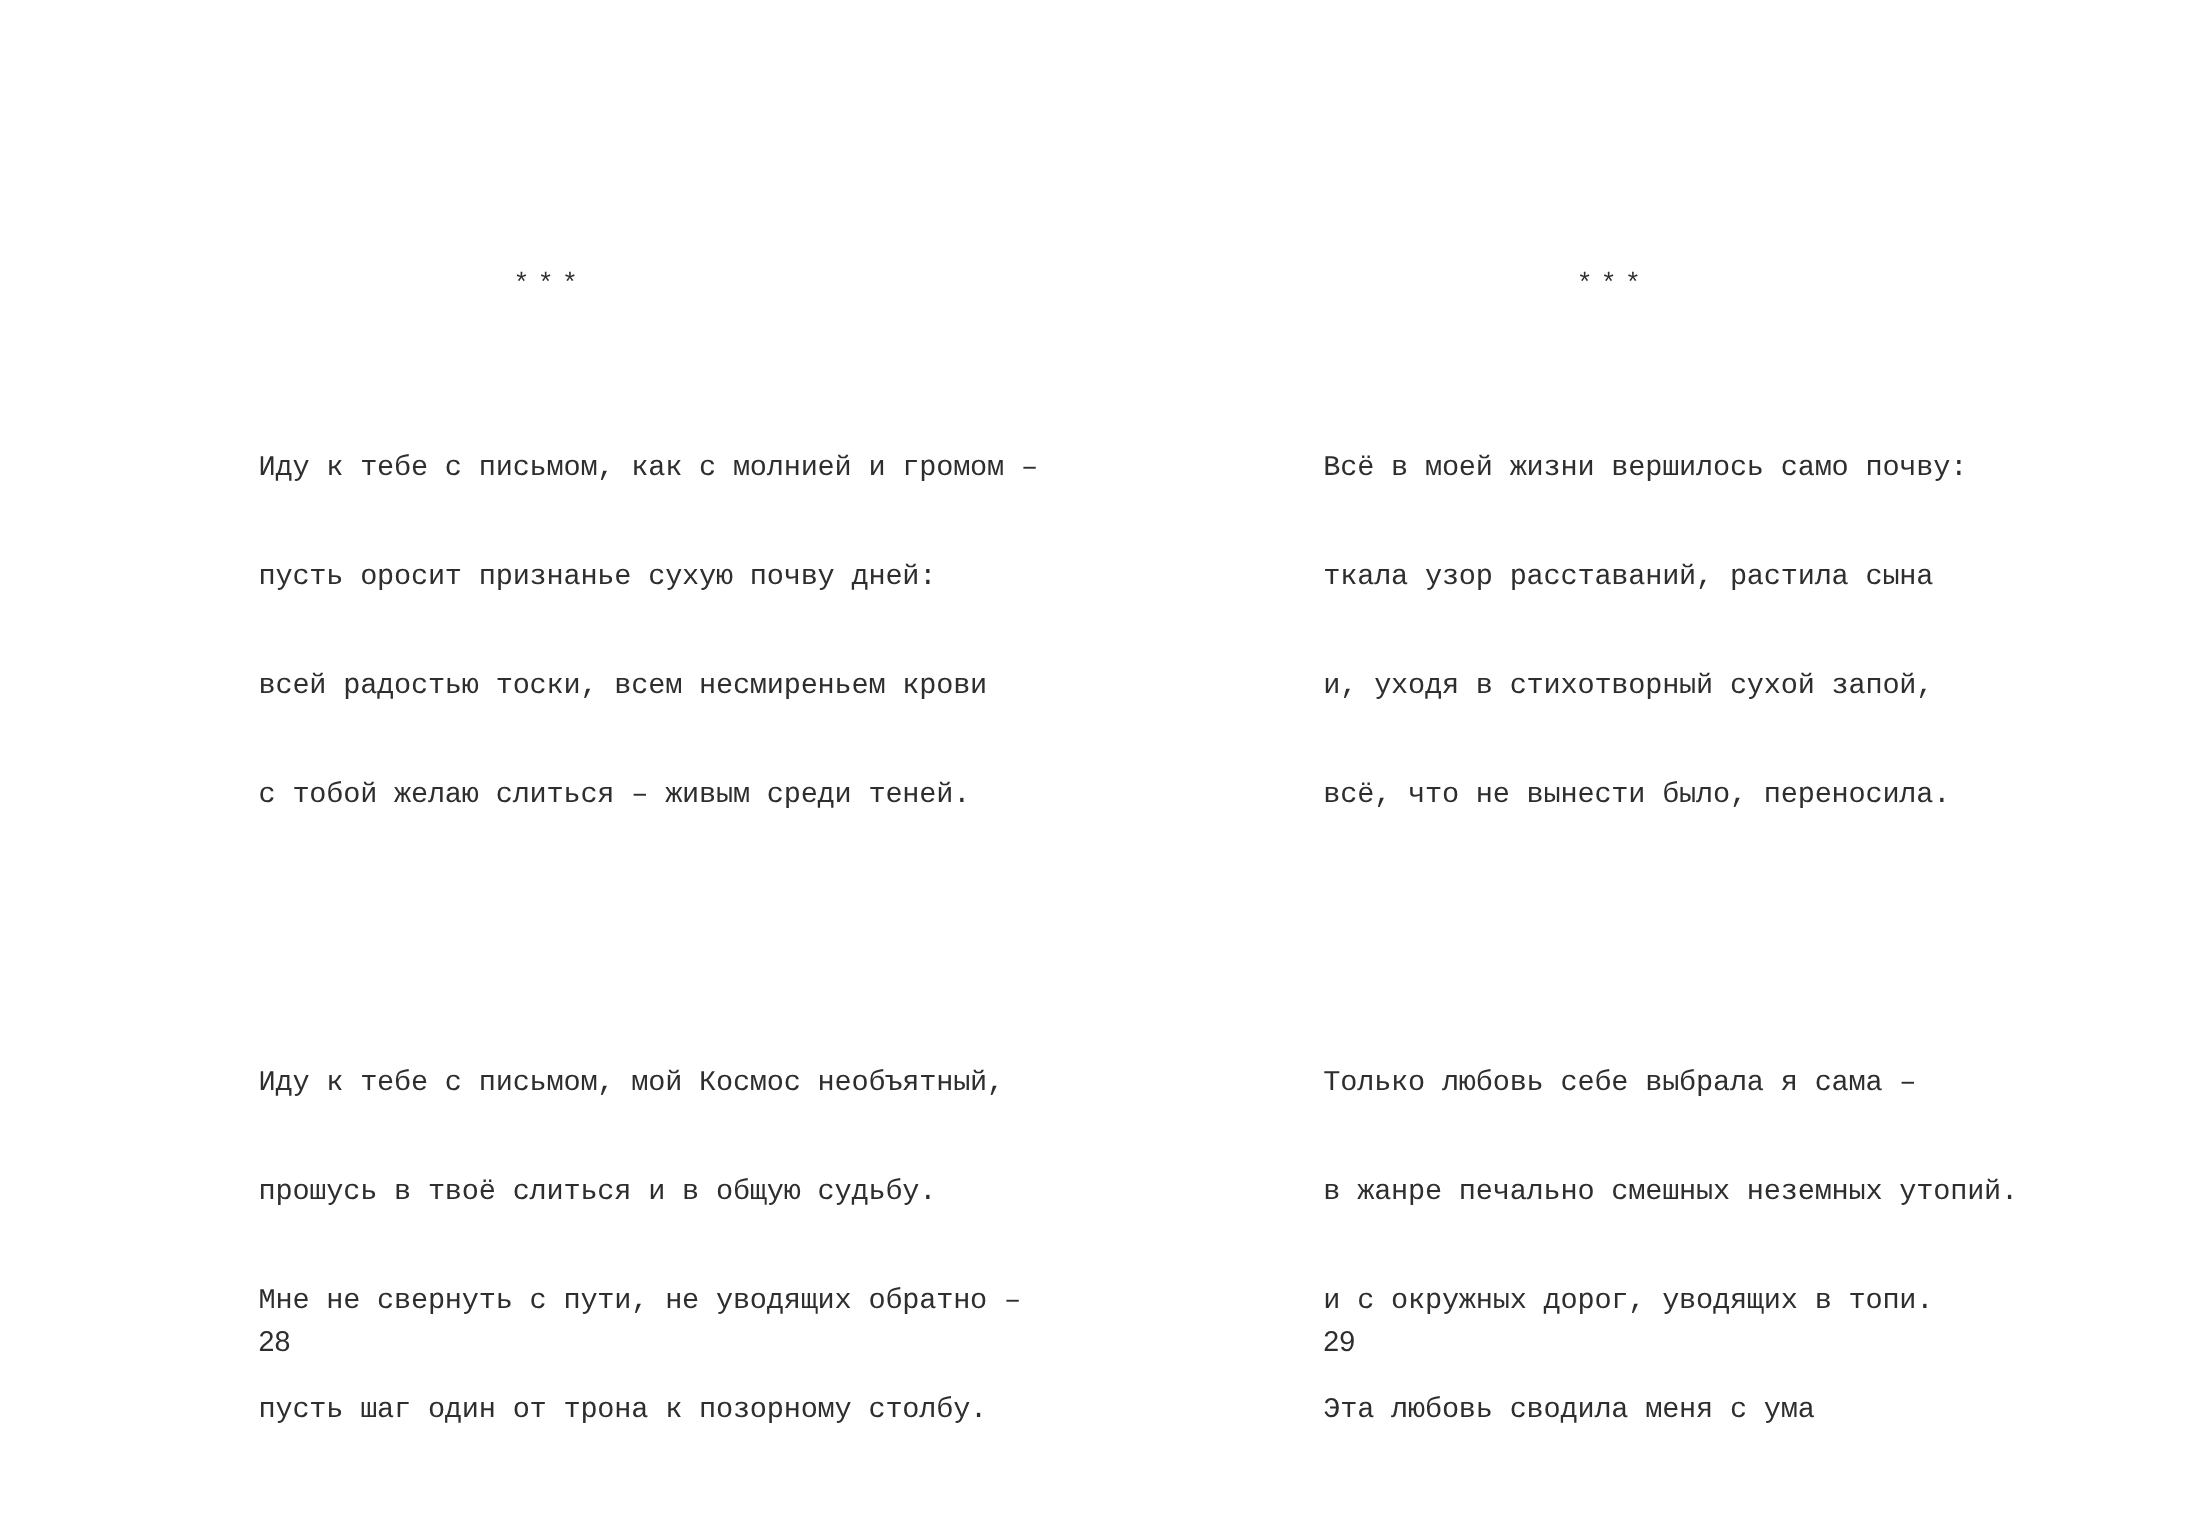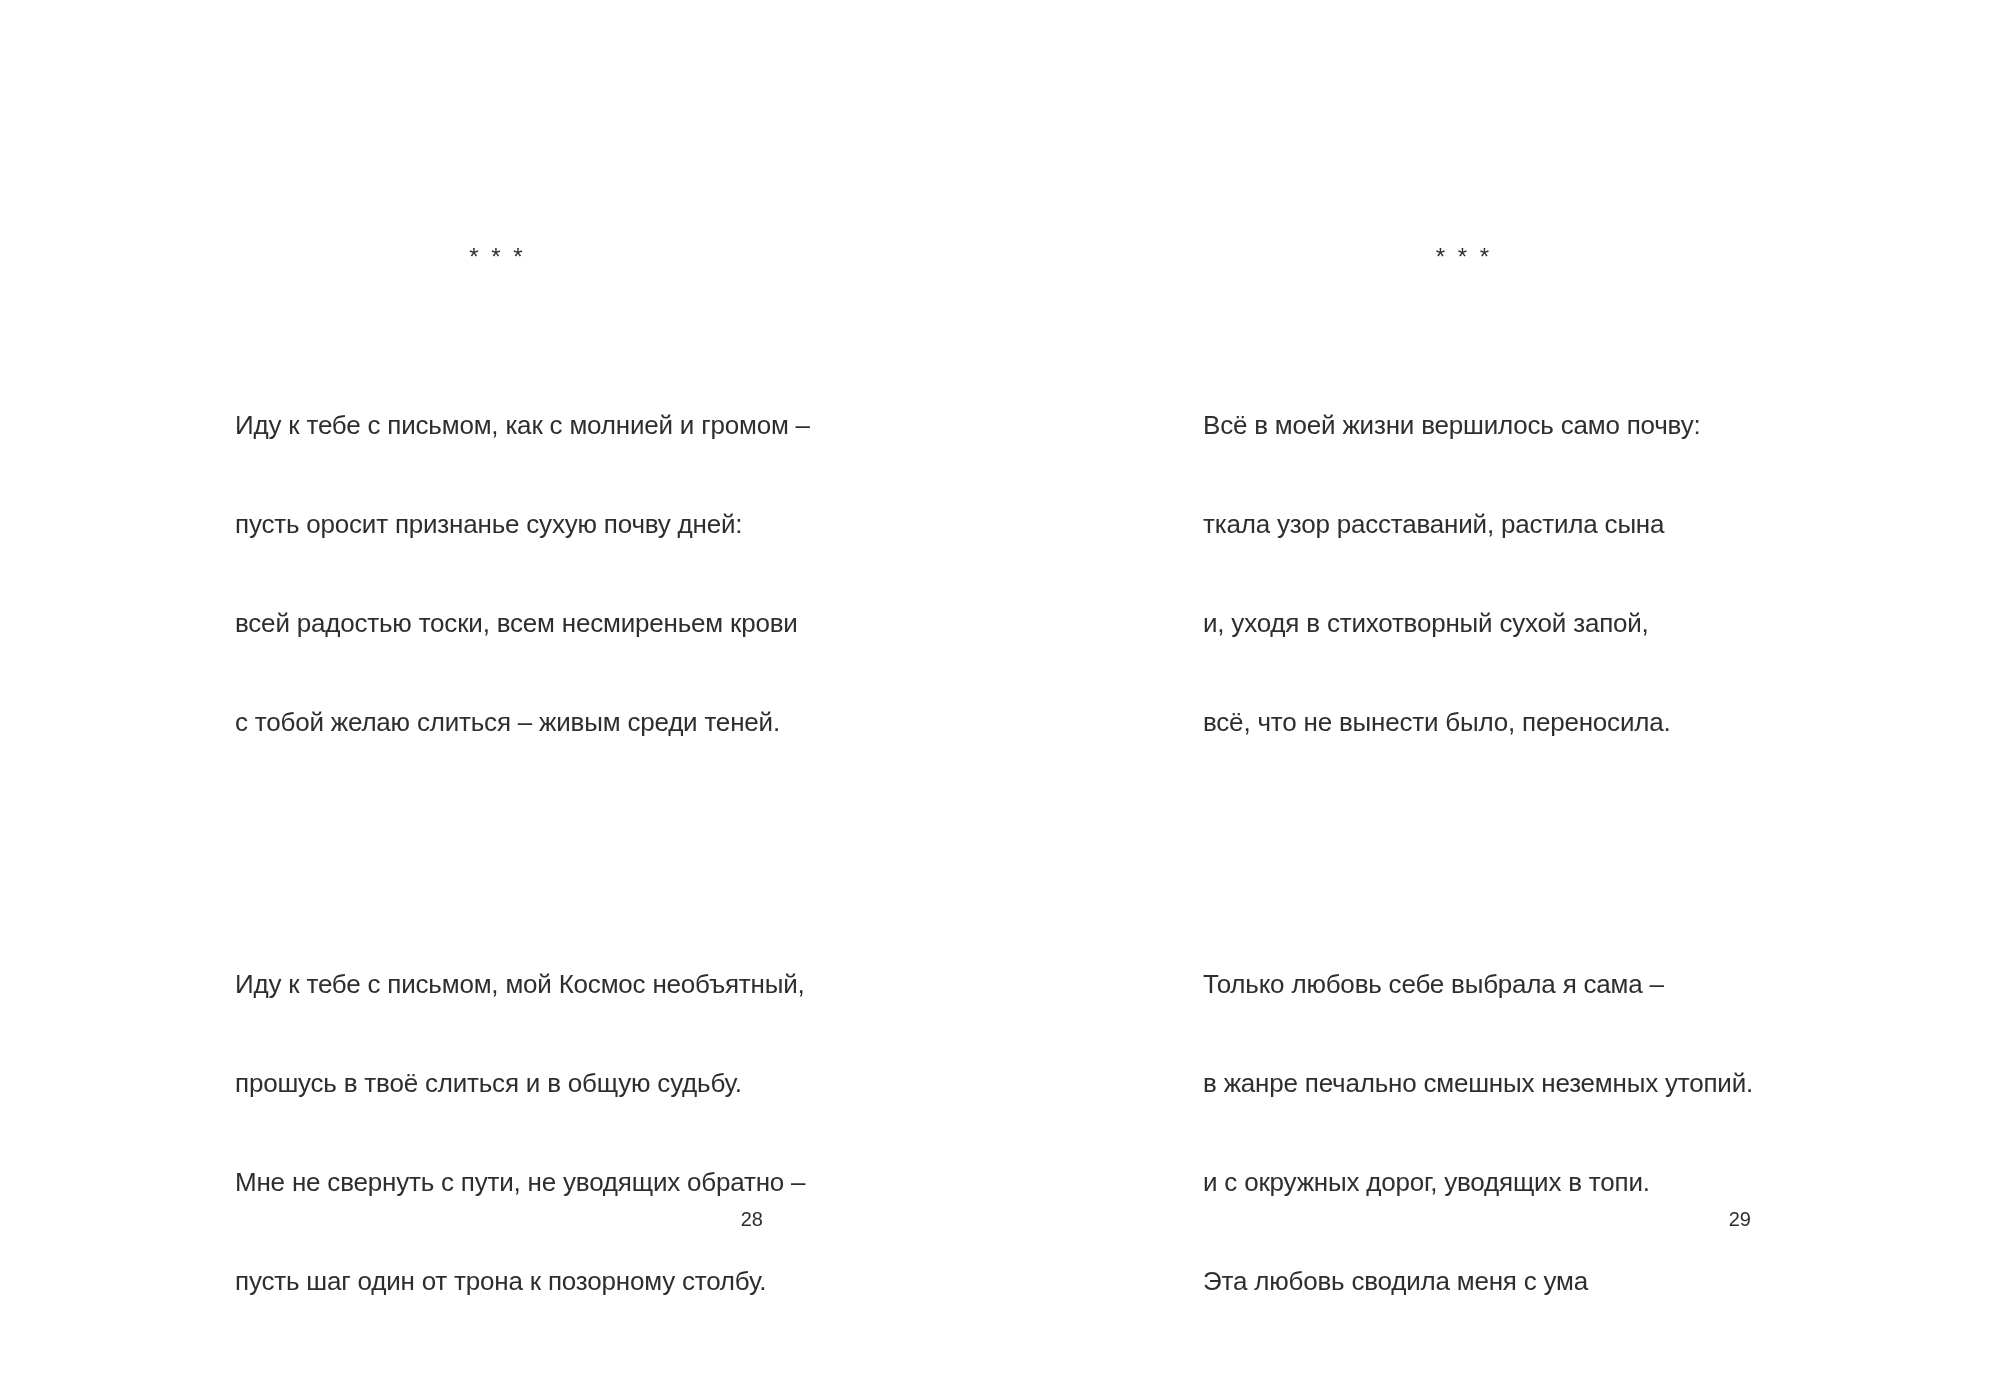--- a/index.html
+++ b/index.html
@@ -45,29 +45,30 @@
     letter-spacing: -0.2px;
     color: #2e2e2e;
     white-space: pre;
   }
   .page-left  .poem { left: 235px; }
   .page-right .poem { left: 199px; } 
 
   .stanza {
     margin: 0 0 31px 0;
     padding: 0;
+    font-family: Liberation Mono, monospace;
   }
   .line { min-height: 33px; }
 
   .page-number {
     position: absolute;
     top: 1203px;
-    font-size: 20px;
+    font-size: 26px;
     line-height: 33px;
-    text-align: right;
+    text-align: left;
     color: #2e2e2e;
   }
   .page-left  .page-number { left: 235px; width: 528px; } 
   .page-right .page-number { left: 199px; width: 548px; } 
 </style>
 </head>
 <body>
 
 <div class="spread">
 

